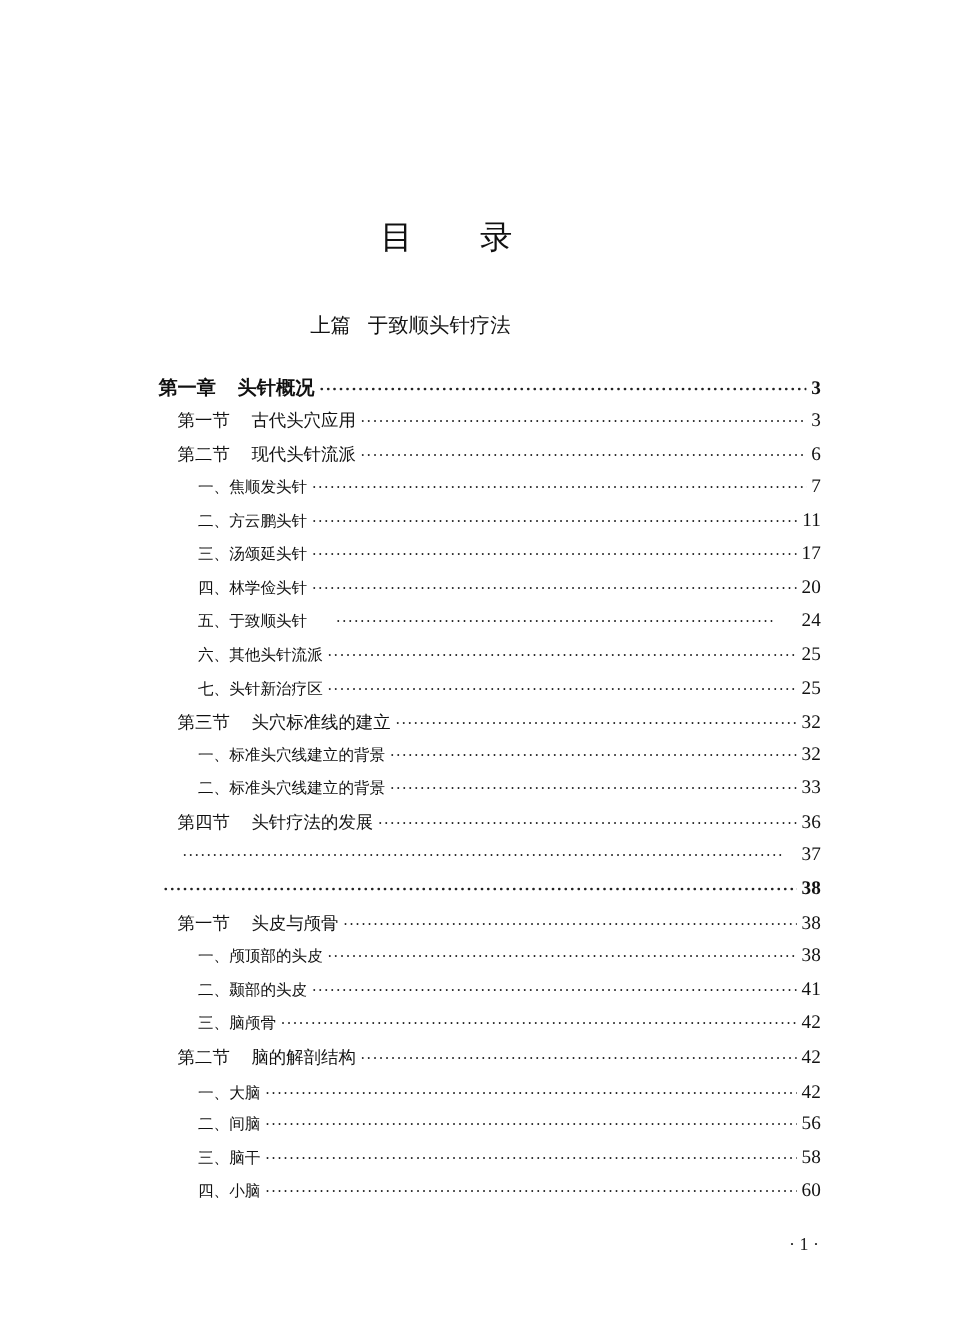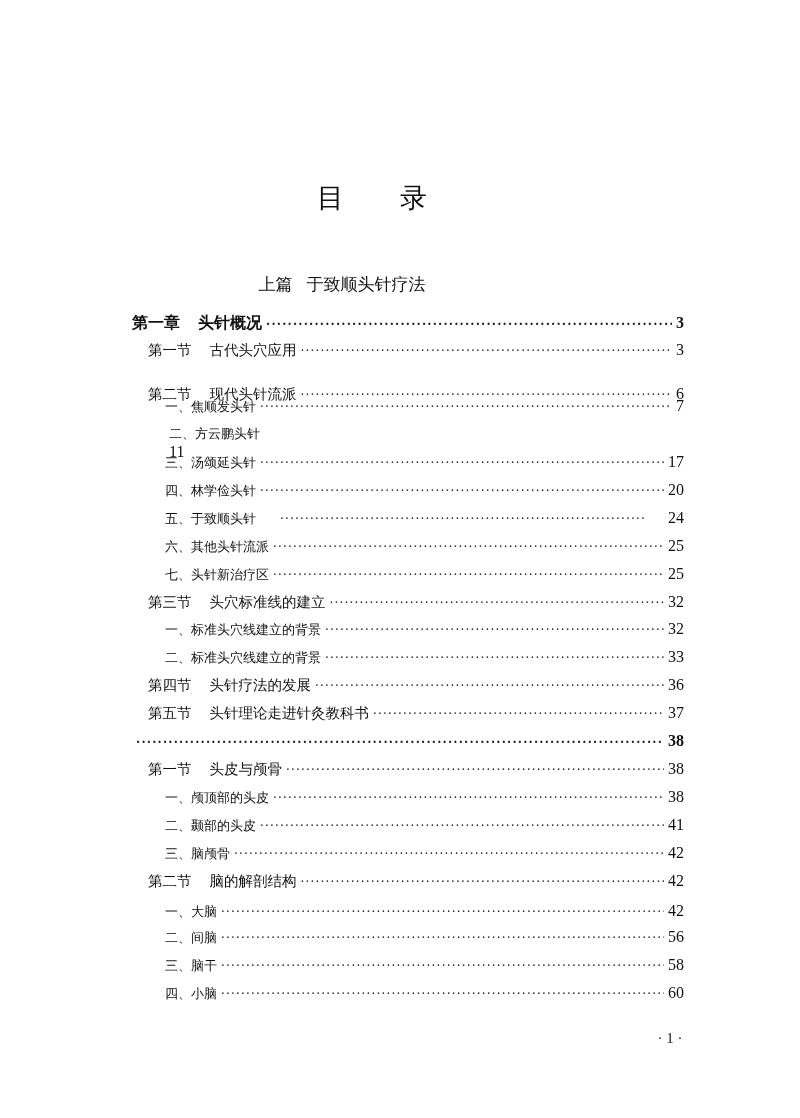--- a/index.html
+++ b/index.html
@@ -3,21 +3,21 @@
 <meta charset="utf-8">
 <style>
   html, body { margin: 0; padding: 0; background: #ffffff; }
   body { width: 800px; height: 1118px; position: relative; overflow: hidden; color: #111; }
   .title {
     position: absolute; top: 180px; left: 0; width: 800px; text-align: center;
     font-family: "DejaVu Serif", serif; font-size: 27px; letter-spacing: 56px;
     box-sizing: border-box; color: #111;
   }
   .part-title {
-    position: absolute; top: 273px; left: 0; width: 684px; text-align: center;
+    position: absolute; top: 260px; left: 0; width: 684px; text-align: center;
     font-family: "DejaVu Sans", sans-serif; font-size: 17px; color: #111;
   }
   .part-title span + span { margin-left: 14px; }
   .toc { position: absolute; top: 313px; left: 0; width: 800px; }
   .row {
     position: absolute; height: 22px; display: flex; align-items: baseline;
     right: 116px; white-space: nowrap;
   }
   .row .label { flex: 0 0 auto; }
   .row .num-prefix { display: inline-block; }
@@ -51,31 +51,31 @@
     <div class="row chapter" style="top: 0px;">
       <span class="label"><span class="num-prefix">第一章</span><span class="gap"></span><span>头针概况</span></span>
       <span class="dots">····································································································</span>
       <span class="page">3</span>
     </div>
     <div class="row section" style="top: 27.95px;">
       <span class="label"><span class="num-prefix">第一节</span><span class="gap"></span><span>古代头穴应用</span></span>
       <span class="dots">····································································································</span>
       <span class="page">3</span>
     </div>
-    <div class="row section" style="top: 72px;">
+    <div class="row section" style="top: 56px;">
       <span class="label"><span class="num-prefix">第二节</span><span class="gap"></span><span>现代头针流派</span></span>
       <span class="dots">····································································································</span>
       <span class="page">6</span>
     </div>
     <div class="row item" style="top: 83.85px;">
       <span class="label"><span class="num-prefix">一、</span><span>焦顺发头针</span></span>
       <span class="dots">····································································································</span>
       <span class="page">7</span>
     </div>
-    <div class="row item" style="top: 111.8px; flex-direction: column;">
+    <div class="row item" style="top: 111.8px;">
       <span class="label"><span class="num-prefix">二、</span><span>方云鹏头针</span></span>
       <span class="dots">····································································································</span>
       <span class="page">11</span>
     </div>
     <div class="row item" style="top: 139.75px;">
       <span class="label"><span class="num-prefix">三、</span><span>汤颂延头针</span></span>
       <span class="dots">····································································································</span>
       <span class="page">17</span>
     </div>
     <div class="row item" style="top: 167.7px;">
@@ -112,21 +112,20 @@
       <span class="label"><span class="num-prefix">二、</span><span>标准头穴线建立的背景</span></span>
       <span class="dots">····································································································</span>
       <span class="page">33</span>
     </div>
     <div class="row section" style="top: 363.35px;">
       <span class="label"><span class="num-prefix">第四节</span><span class="gap"></span><span>头针疗法的发展</span></span>
       <span class="dots">····································································································</span>
       <span class="page">36</span>
     </div>
     <div class="row section" style="top: 391.3px;">
-      <span class="label"><span class="num-prefix">第五节</span><span class="gap"></span><span>头针理论走进针灸教科书</span></span>
       <span class="dots">····································································································</span>
       <span class="page">37</span>
     </div>
     <div class="row chapter" style="top: 419.25px;">
       <span class="dots">····································································································</span>
       <span class="page">38</span>
     </div>
     <div class="row section" style="top: 447.2px;">
       <span class="label"><span class="num-prefix">第一节</span><span class="gap"></span><span>头皮与颅骨</span></span>
       <span class="dots">····································································································</span>

